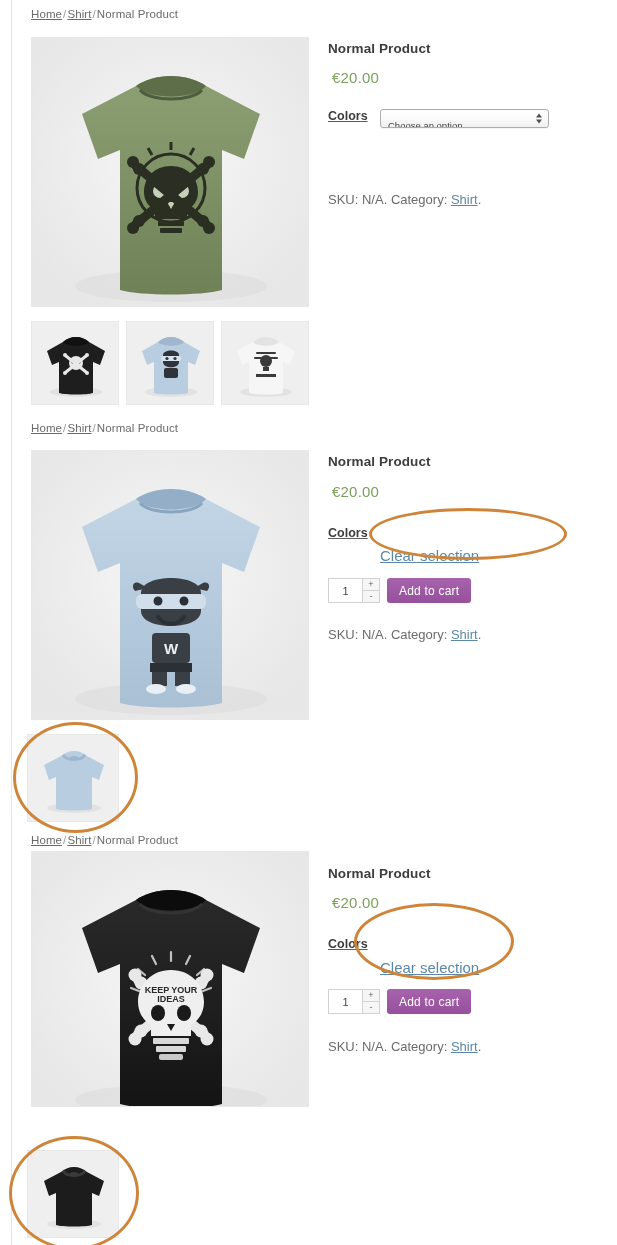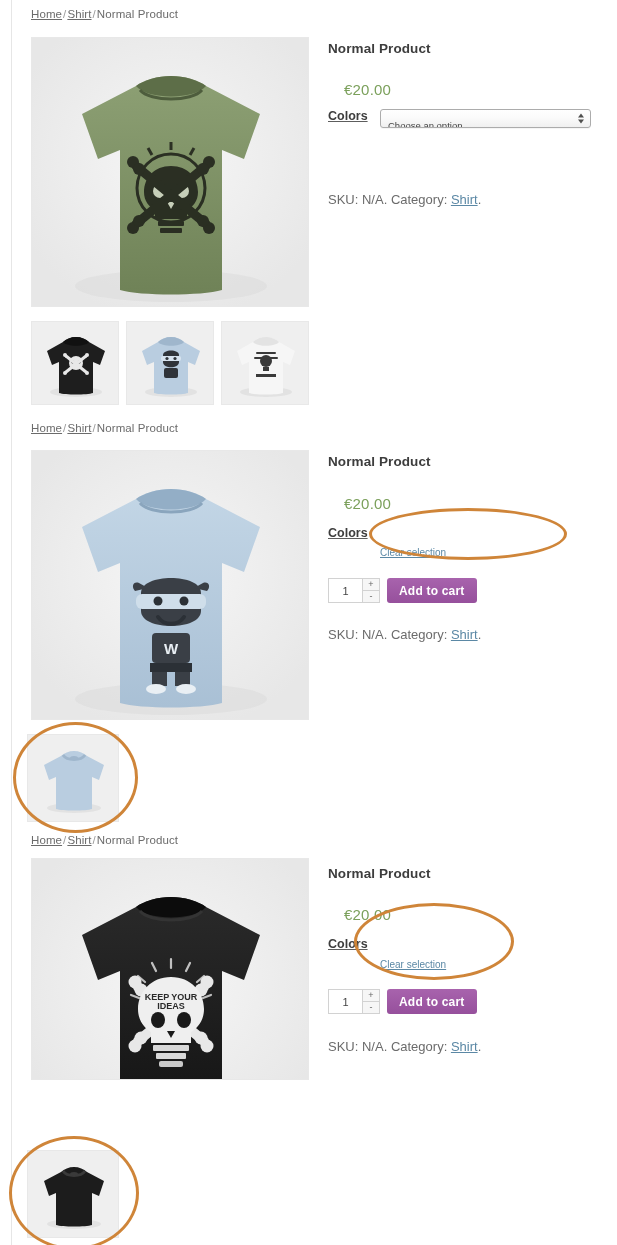--- a/index.html
+++ b/index.html
@@ -78,38 +78,38 @@
   .prod-title {
     font-size: 13.5px;
     font-weight: bold;
     color: #3d3d3d;
     letter-spacing: .1px;
     margin: 0;
   }
   .prod-price {
     font-size: 15px;
     color: #7ba05b;
-    margin: 16px;
+    margin: 4px;
     letter-spacing: .2px;
   }
   .attr-row {
     display: flex;
     align-items: flex-start;
     text-decoration: underline;
   }
   .attr-label {
     font-size: 12.5px;
     font-weight: bold;
     color: #3d3d3d;
     width: 52px;
     flex: 0 0 52px;
   }
   .select-box {
     position: relative;
-    width: 211px;
+    width: 169px;
     height: 19px;
     border: 1px solid #acacac;
     border-radius: 3px;
     background: linear-gradient(to bottom, #ffffff 0%, #fbfbfb 45%, #f0f0f0 100%);
     box-shadow: 0 1px 0 rgba(0,0,0,.04);
     display: flex;
     align-items: center;
     padding: 13px 16px 0 7px;
     font-size: 9.5px;
     color: #444;
@@ -130,21 +130,21 @@
   .select-arrows i {
     display: block;
     width: 0; height: 0;
     border-left: 3.5px solid transparent;
     border-right: 3.5px solid transparent;
   }
   .select-arrows i.up { border-bottom: 4px solid #50504f; }
   .select-arrows i.dn { border-top: 4px solid #50504f; }
 
   .clear-sel {
-    font-size: 10px;
+    font-size: 15px;
     color: #5b88a5;
     text-decoration: underline;
     display: inline-block;
   }
 
   
   .cart-row { display: flex; align-items: stretch; }
   .qty {
     width: 52px; height: 25px;
     border: 1px solid #d2d2d2;
@@ -175,21 +175,21 @@
     margin-left: 7px;
     height: 25px;
     padding: 0 12px;
     background: #9b57a0;
     background: linear-gradient(to bottom, #a863ad 0%, #96509c 100%);
     border: none;
     border-radius: 3px;
     color: #fff;
     font-family: "Liberation Sans", sans-serif;
     font-size: 12px;
-    font-weight: bold;
+    font-weight: normal;
     letter-spacing: .2px;
     display: flex; align-items: center;
   }
 
   .sku-line {
     font-size: 13px;
     color: #6b6b6b;
   }
   .sku-line a { color: #5b88a5; text-decoration: underline; }
 
@@ -428,21 +428,21 @@
     </div>
   </div>
 </div>
 
 <div class="section" style="top:823px;height:422px;">
 
   <div class="breadcrumb" style="top:11px;">
     <a href="#">Home</a><span class="sep">/</span><a href="#">Shirt</a><span class="sep">/</span><span class="current">Normal Product</span>
   </div>
 
-  <div class="gallery" style="top:35px;height:222px;text-align:right;">
+  <div class="gallery" style="top:28px;height:256px;text-align:right;">
     <svg class="tshirt" viewBox="0 0 278 270" width="278" height="270">
       <defs>
         <linearGradient id="blk" x1="0" y1="0" x2="0" y2="1">
           <stop offset="0" stop-color="#2a2a2a"></stop>
             <stop offset="1" stop-color="#141414"></stop>
         </linearGradient>
         <radialGradient id="bgsh3" cx="0.5" cy="0.45" r="0.6">
           <stop offset="0" stop-color="#f6f6f6"></stop>
             <stop offset="1" stop-color="#e7e7e7"></stop>
         </radialGradient>

